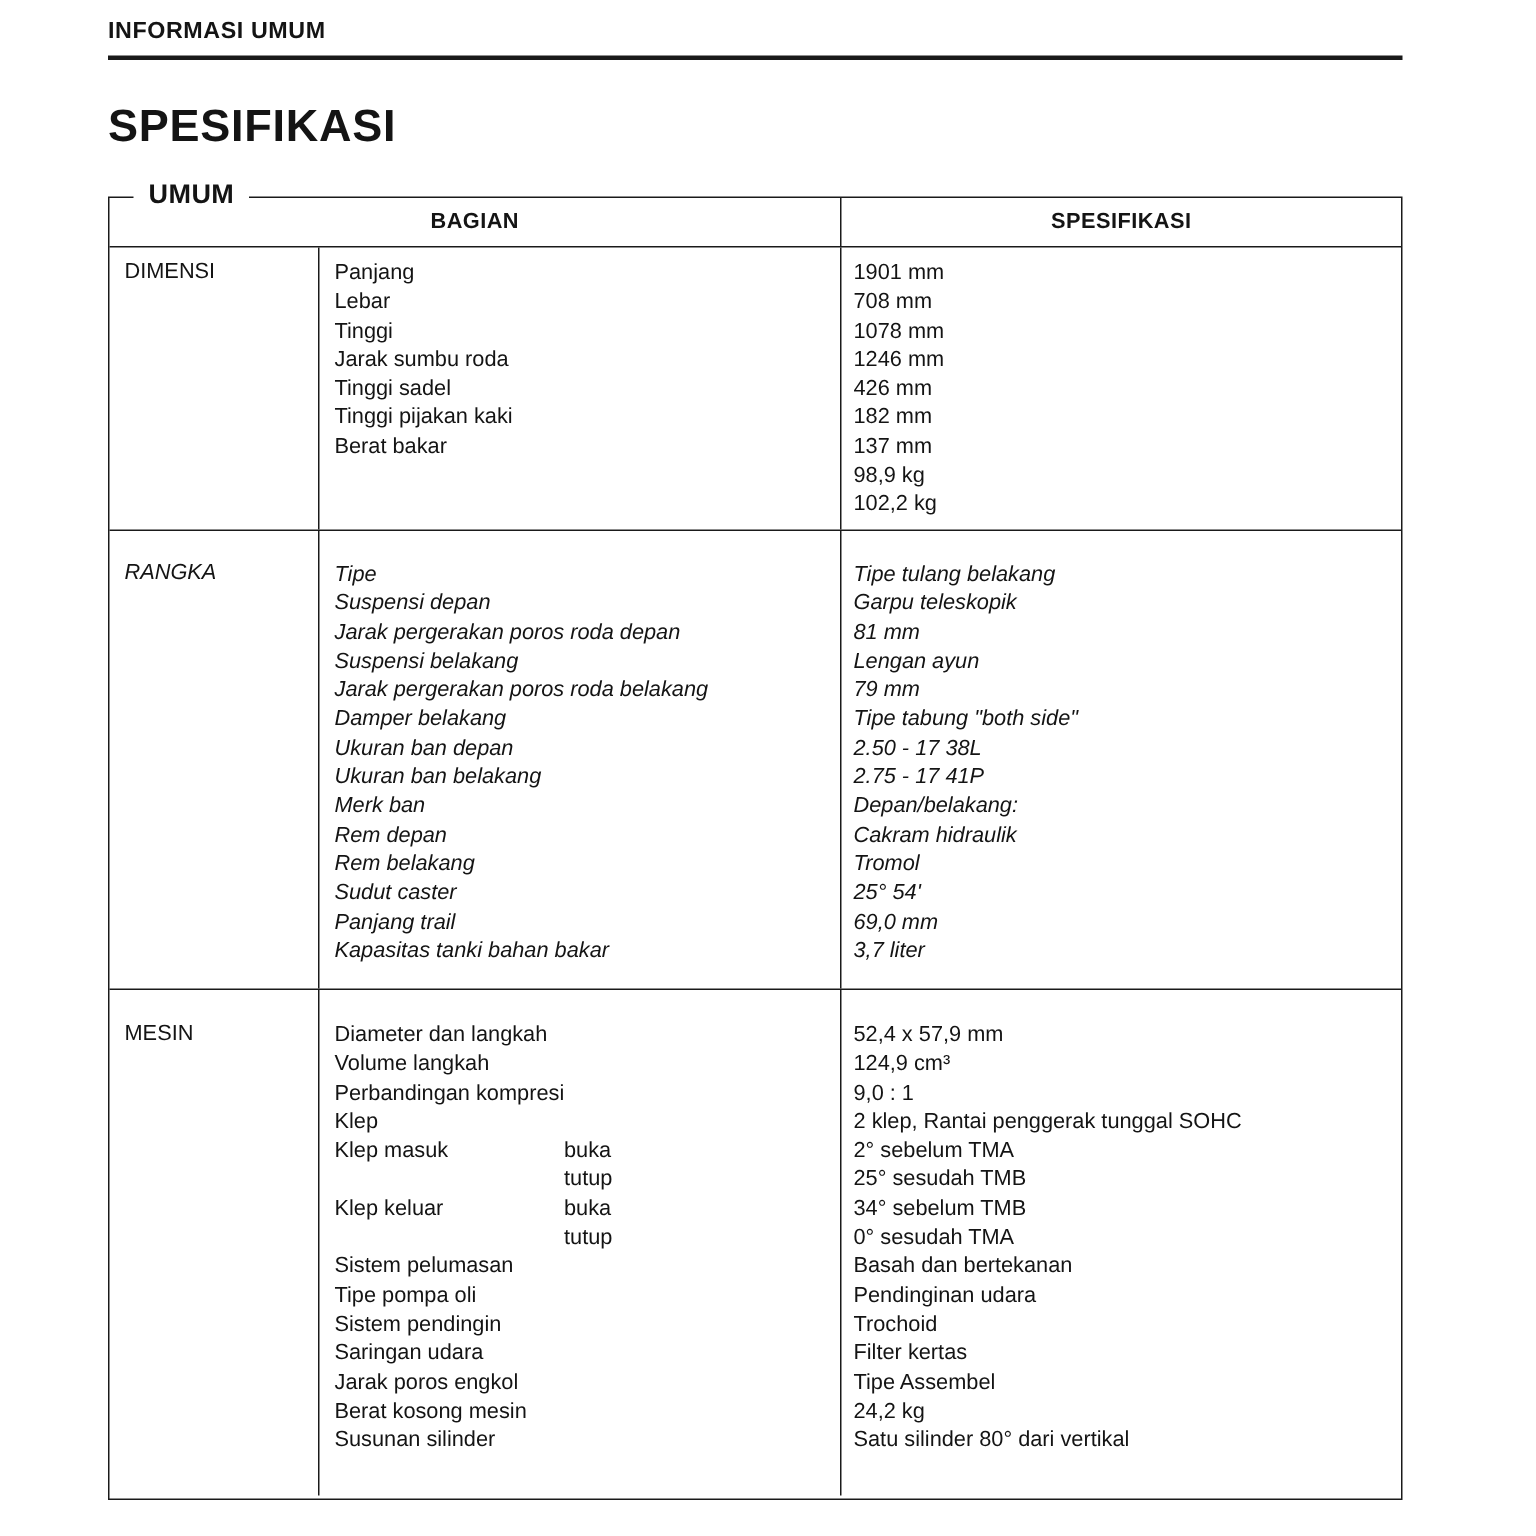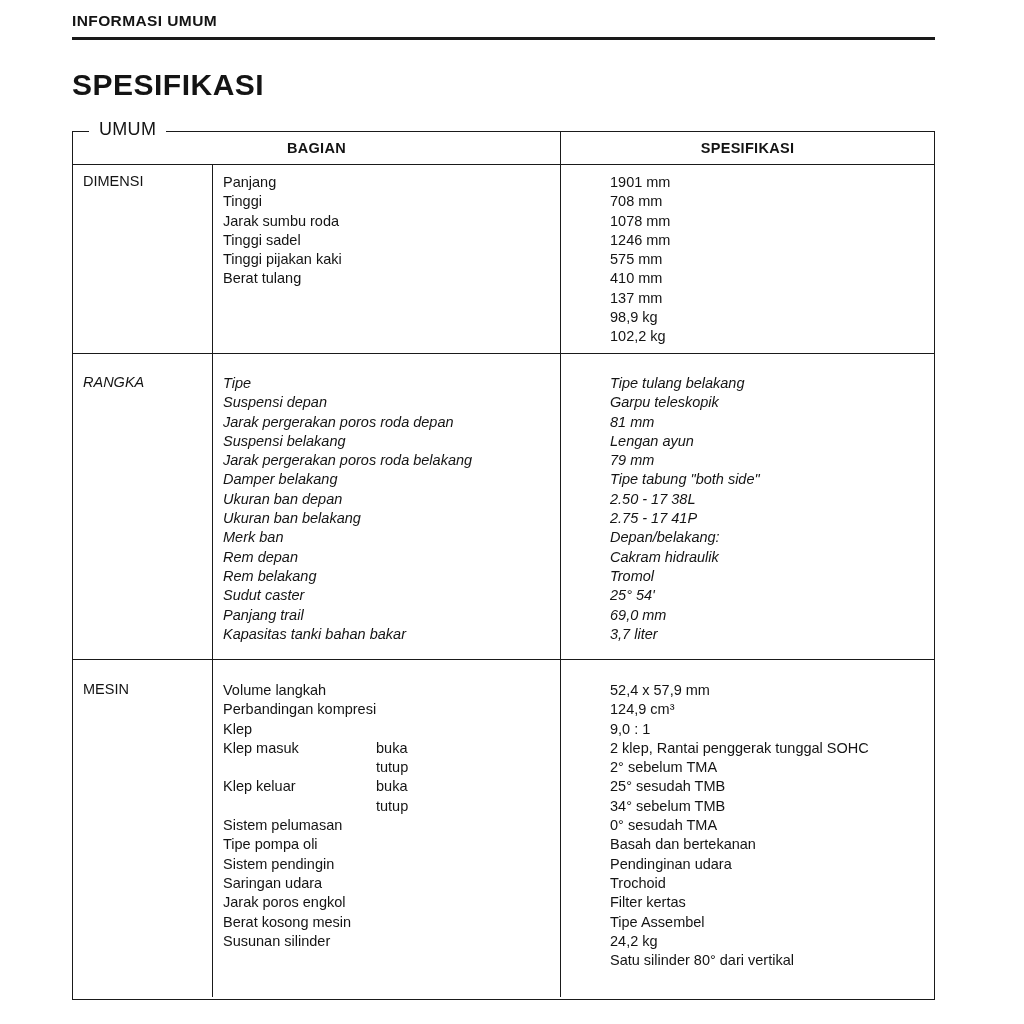--- a/index.html
+++ b/index.html
@@ -25,42 +25,42 @@
   }
 
   .box {
     position:absolute; left:72px; top:131px; width:863px; height:869px;
     border:1.6px solid #1a1a1a;
     background:#fff;
   }
   .box-label {
     position:absolute; top:-13px; left:16px;
     background:#fff; padding:0 10px;
-    font-weight:normal; font-size:18px; letter-spacing:.3px;
+    font-weight:bold; font-size:18px; letter-spacing:.3px;
   }
 
   .thead { display:flex; height:33px; border-bottom:1.3px solid #1a1a1a; }
   .th {
     display:flex; align-items:center; justify-content:center;
     font-weight:bold; font-size:14.5px; letter-spacing:.3px;
   }
   .th-bagian { width:488px; border-right:1.3px solid #1a1a1a; }
   .th-spes { flex:1; }
 
   .tbody { display:flex; flex-direction:column; height:832px;justify-content:space-between; }
   .section { display:flex; }
   .section + .section { border-top:1.3px solid #1a1a1a; }
   .section-0 { height:188px; }
   .section-1 { height:306px; }
   .section-2 { flex:1; }
 
   .cell { font-size:14.5px; }
   .cat   { width:140px; border-right:1.3px solid #1a1a1a; padding:8px 6px 0 10px; }
   .items { width:348px; border-right:1.3px solid #1a1a1a; padding:8px 6px 0 10px; }
-  .specs { flex:1; padding:8px 6px 0 8px;margin-left:41px; }
+  .specs { flex:1; padding:8px 6px 0 8px; }
 
   .section-1 > .cell { padding-top:20px;font-style:italic; }
   .section-2 > .cell { padding-top:21px; }
 
   .line {
     position:relative;
     height:19.3px; line-height:19.3px;
     font-size:14.5px; white-space:nowrap;
   }
   .sub { position:absolute; left:153px; }
@@ -82,33 +82,34 @@
     <div class="thead">
       <div class="th th-bagian">BAGIAN</div>
       <div class="th th-spes">SPESIFIKASI</div>
     </div>
 
     <div class="tbody" id="tbody">
         <div class="section section-0">
           <div class="cell cat">DIMENSI</div>
           <div class="cell items">
             <div class="line"><span>Panjang</span></div>
+            <div class="line"><span>Lebar</span></div>
             <div class="line"><span>Tinggi</span></div>
             <div class="line"><span>Jarak sumbu roda</span></div>
             <div class="line"><span>Tinggi sadel</span></div>
             <div class="line"><span>Tinggi pijakan kaki</span></div>
-            <div class="line"><span>Berat tulang</span></div>
+            <div class="line"><span>Berat bakar</span></div>
           </div>
           <div class="cell specs">
             <div class="line"><span>1901 mm</span></div>
             <div class="line"><span>708 mm</span></div>
             <div class="line"><span>1078 mm</span></div>
             <div class="line"><span>1246 mm</span></div>
-            <div class="line"><span>575 mm</span></div>
-            <div class="line"><span>410 mm</span></div>
+            <div class="line"><span>426 mm</span></div>
+            <div class="line"><span>182 mm</span></div>
             <div class="line"><span>137 mm</span></div>
             <div class="line"><span>98,9 kg</span></div>
             <div class="line"><span>102,2 kg</span></div>
           </div>
         </div>
         <div class="section section-1">
           <div class="cell cat">RANGKA</div>
           <div class="cell items">
             <div class="line"><span>Tipe</span></div>
             <div class="line"><span>Suspensi depan</span></div>
@@ -138,20 +139,21 @@
             <div class="line"><span>Cakram hidraulik</span></div>
             <div class="line"><span>Tromol</span></div>
             <div class="line"><span>25° 54'</span></div>
             <div class="line"><span>69,0 mm</span></div>
             <div class="line"><span>3,7 liter</span></div>
           </div>
         </div>
         <div class="section section-2">
           <div class="cell cat">MESIN</div>
           <div class="cell items">
+            <div class="line"><span>Diameter dan langkah</span></div>
             <div class="line"><span>Volume langkah</span></div>
             <div class="line"><span>Perbandingan kompresi</span></div>
             <div class="line"><span>Klep</span></div>
             <div class="line"><span>Klep masuk</span><span class="sub">buka</span></div>
             <div class="line"><span></span><span class="sub">tutup</span></div>
             <div class="line"><span>Klep keluar</span><span class="sub">buka</span></div>
             <div class="line"><span></span><span class="sub">tutup</span></div>
             <div class="line"><span>Sistem pelumasan</span></div>
             <div class="line"><span>Tipe pompa oli</span></div>
             <div class="line"><span>Sistem pendingin</span></div>

